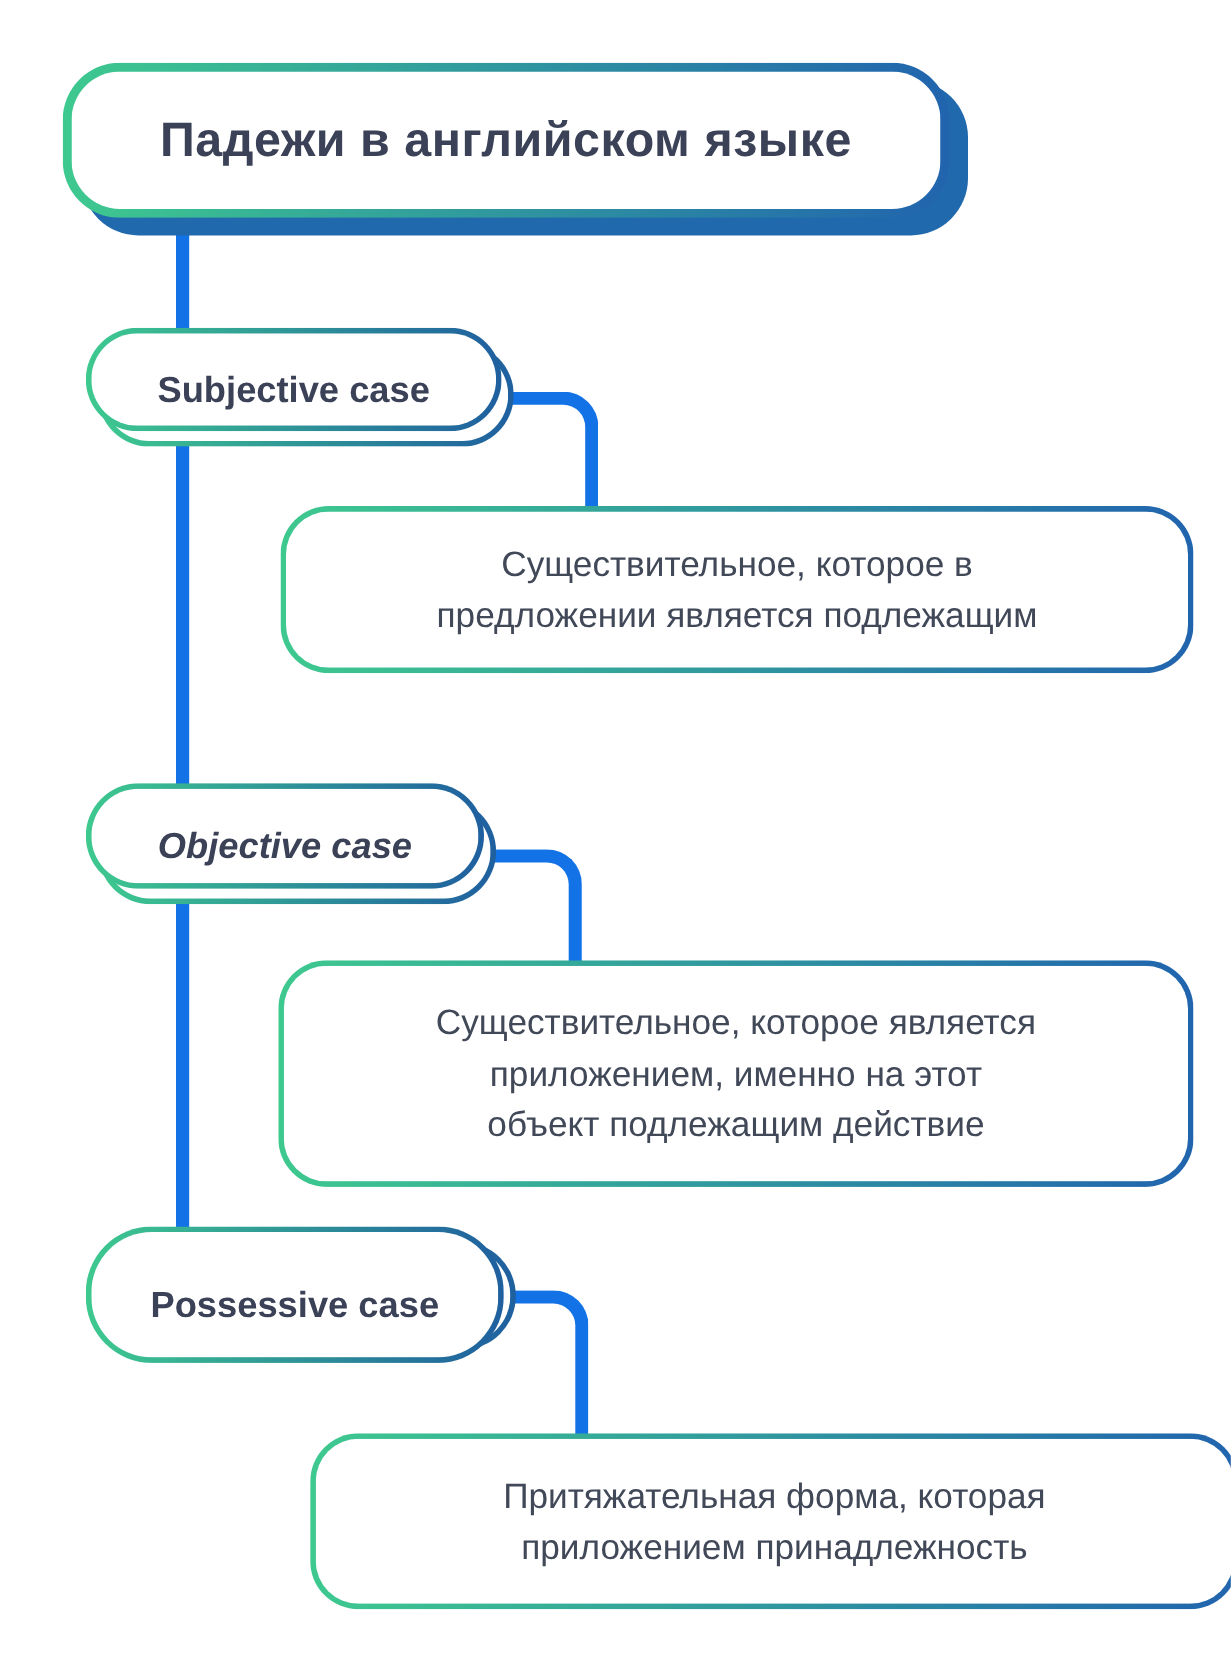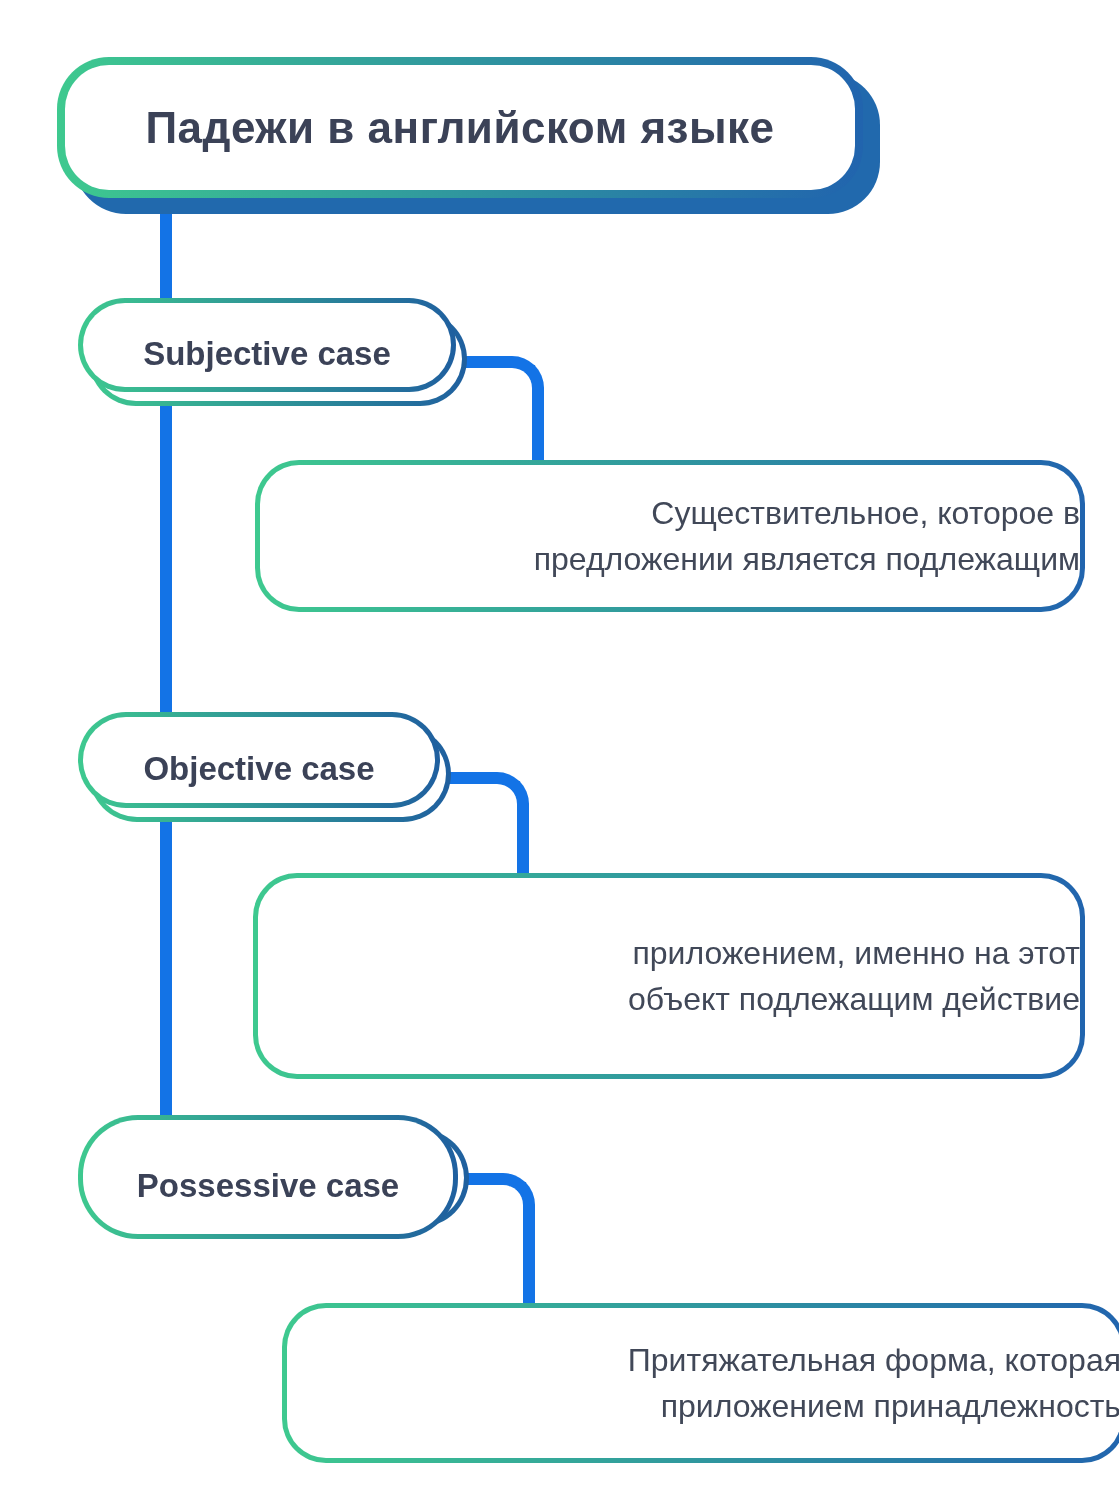--- a/index.html
+++ b/index.html
@@ -92,37 +92,37 @@
   .pill-ghost { z-index: 3; }
   .pill-label {
     font-size: 33px;
     font-weight: bold;
     color: #3b4257;
     white-space: nowrap;
     margin-top: 18px;
   }
   .pill-subjective        { left: 78px; top: 298px;  width: 378px; height: 94px; }
   .pill-subjective-ghost  { left: 89px; top: 312px;  width: 378px; height: 94px; }
-  .pill-objective         { left: 78px; top: 712px;  width: 362px; height: 96px; }
+  .pill-objective         { left: 78px; top: 712px;  width: 362px; height: 96px; font-style: italic; }
   .pill-objective-ghost   { left: 89px; top: 726px;  width: 362px; height: 96px; }
   .pill-possessive        { left: 78px; top: 1115px; width: 380px; height: 124px; }
   .pill-possessive-ghost  { left: 89px; top: 1129px; width: 380px; height: 98px; }
 
   
   .desc-card {
     position: absolute;
     box-sizing: border-box;
     border: 5px solid transparent;
     border-radius: 44px;
     background:
       linear-gradient(#ffffff, #ffffff) padding-box,
       linear-gradient(90deg, #3ec98f, #2164ae) border-box;
     display: flex;
     flex-direction: column;
-    align-items: flex-end;
+    align-items: center;
     justify-content: center;
     z-index: 2;
   }
   .desc-line {
     font-size: 32px;
     font-weight: normal;
     color: #414858;
     line-height: 1.45;
     white-space: nowrap;
     text-align: center;
@@ -153,20 +153,21 @@
   <div class="desc-card desc-1">
     <div class="desc-line">Существительное, которое в</div>
     <div class="desc-line">предложении является подлежащим</div>
   </div>
 
   <div class="pill-ghost pill-objective-ghost"></div>
   <div class="pill pill-objective">
     <div class="pill-label">Objective case</div>
   </div>
   <div class="desc-card desc-2">
+    <div class="desc-line">Существительное, которое является</div>
     <div class="desc-line">приложением, именно на этот</div>
     <div class="desc-line">объект подлежащим действие</div>
   </div>
 
   <div class="pill-ghost pill-possessive-ghost"></div>
   <div class="pill pill-possessive">
     <div class="pill-label">Possessive case</div>
   </div>
   <div class="desc-card desc-3">
     <div class="desc-line">Притяжательная форма, которая</div>

